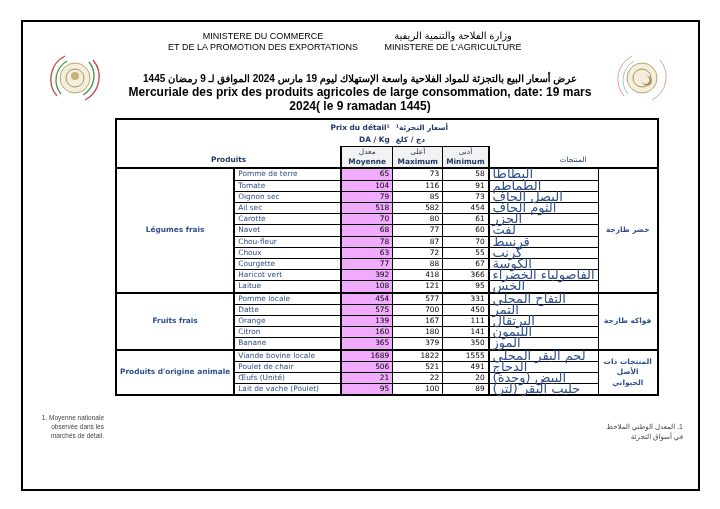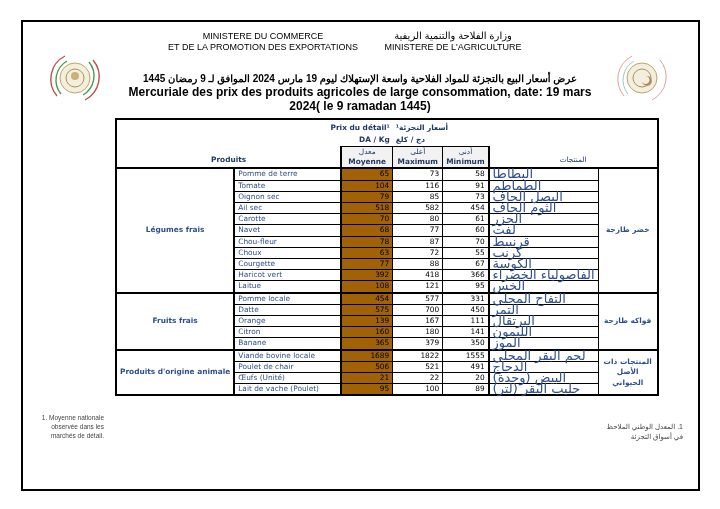--- a/index.html
+++ b/index.html
@@ -28,21 +28,21 @@
     .hdr-top .lbl-ar { text-align: left; color: #1f3864; font-weight: bold; padding-top: 2px; line-height: 12px; direction: rtl; }
     .hdr-sub td { height: 22px; text-align: center; color: #1f3864; font-weight: bold; line-height: 10px; }
     .hdr-sub .numh { border-left: 1px solid #000; border-right: 1px solid #000; border-top: 1px solid #000; background: #f2f2f2; }
     .hdr-sub .numh.thick-l { border-left: 2px solid #000; }
     .hdr-sub .numh.thick-r { border-right: 2px solid #000; }
     .outer { border: 2px solid #000; }
     .cat { text-align: center; vertical-align: middle; color: #2e4f8a; font-weight: bold;
            border-left: 2px solid #000; border-right: 2px solid #000; line-height: 12px; white-space: normal !important; }
     .prod { color: #2e4f8a; font-weight: normal; border-bottom: 1px solid #000; width: 99px; }
     .num { text-align: right; border-left: 1px solid #000; border-bottom: 1px solid #000; }
-    .num.moy { background: #a16207; border-left: 2px solid #000; width: 44px; }
+    .num.moy { background: #f0abfc; border-left: 2px solid #000; width: 44px; }
     .num.max { width: 43px; }
     .num.min { width: 38px; border-right: 2px solid #000; }
     .prod-ar { text-align: left; direction: rtl; color: #2e4f8a; font-size: 13px;
                border-bottom: 1px solid #000; border-right: 1px solid #000; width: 69px; }
     .cat-ar { text-align: center; vertical-align: middle; direction: rtl; color: #2e4f8a;
               font-weight: bold; border-right: 2px solid #000; width: 52px; line-height: 12px; white-space: normal !important; }
     .group-end td { border-bottom: 2px solid #000 !important; }
     tr.group-first td { border-top: 2px solid #000; }
     .footnote-fr { position: absolute; left: 32px; top: 413px; width: 72px; font-size: 6.5px;
                    color: #444; text-align: right; line-height: 9px; }

